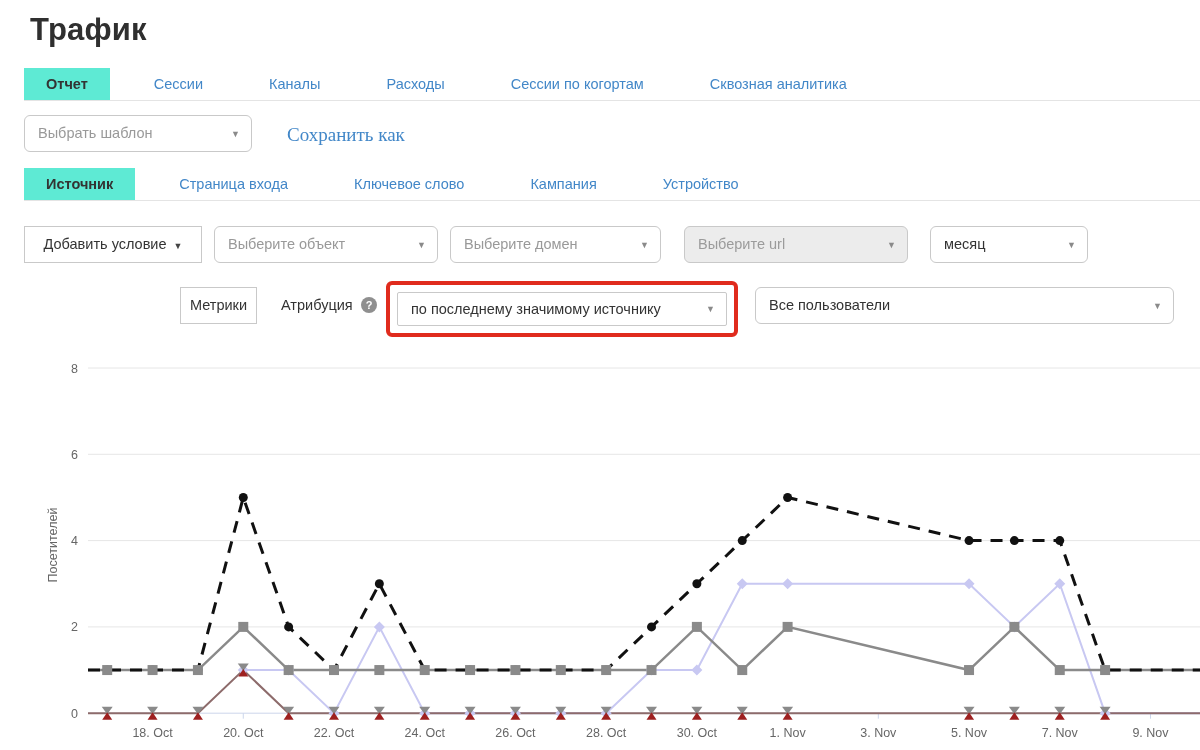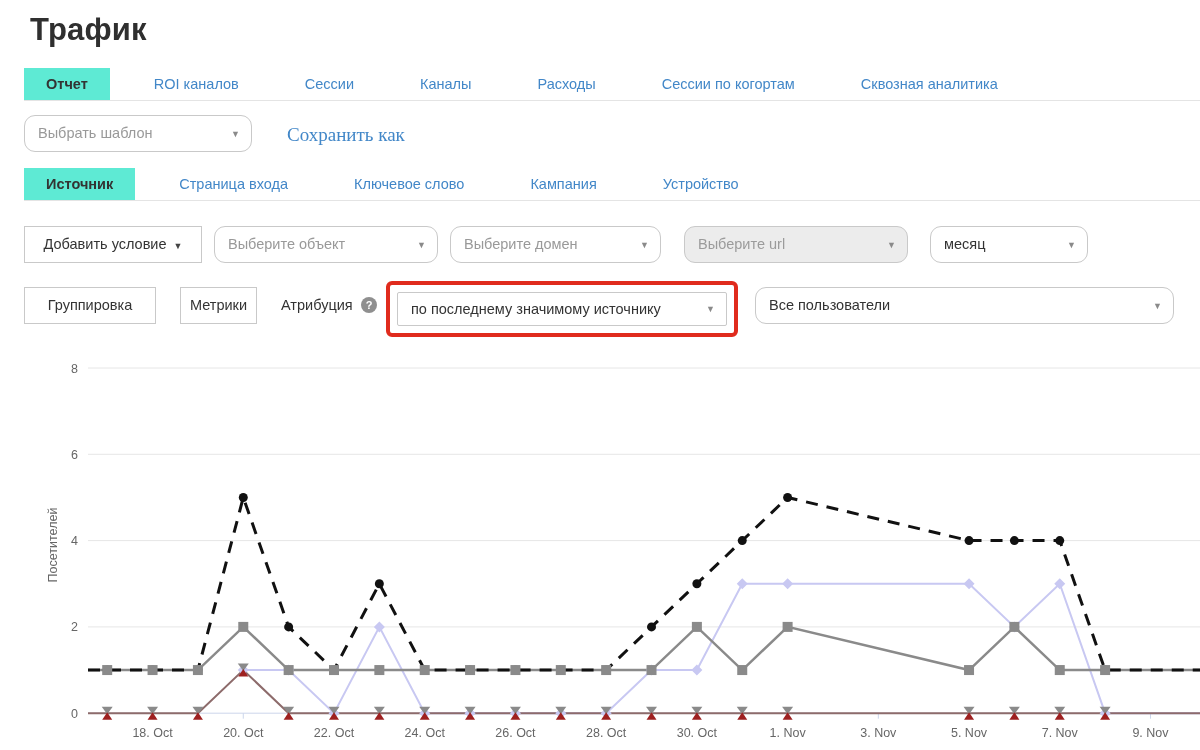--- a/index.html
+++ b/index.html
@@ -7,21 +7,21 @@
               font-family:"Liberation Sans","DejaVu Sans",sans-serif; }
   .page { position:relative; width:1200px; height:750px; background:#fff; }
 
   .page-title { position:absolute; left:30px; top:12px; font-size:31px; font-weight:600; color:#2f2f2f; letter-spacing:.2px; }
 
   .tabrow { position:absolute; left:24px; display:flex; }
   .tabrow .tab { padding:8px 22px; margin-right:22px; font-size:14.5px; color:#4287c8; cursor:pointer; white-space:nowrap; }
   .tabrow .tab.active { background:#5eead4; color:#333; font-weight:bold; }
   .rule { position:absolute; left:24px; right:0; height:1px; background:#e4e4e4; }
 
-  .ctl { position:absolute; height:37px; border:1px solid #c9c9c9; border-radius:11px; background:#fff;
+  .ctl { position:absolute; height:37px; border:1px solid #c9c9c9; border-radius:6px; background:#fff;
          font-size:14.5px; line-height:35px; color:#333; }
   .ctl .txt { padding-left:13px; display:inline-block; }
   .ctl .caret { position:absolute; right:11px; top:1px; font-size:9px; color:#8a8a8a; }
   .ctl.placeholder { color:#999; }
   .ctl.disabled { background:#ececec; color:#9b9b9b; }
   .link { position:absolute; font-size:19px; color:#4287c8; cursor:pointer;font-family:Liberation Serif, serif; }
   .btn { position:absolute; height:37px; border:1px solid #c9c9c9; border-radius:0; background:#fff;
          font-size:14.5px; line-height:35px; color:#333; text-align:center; cursor:pointer; }
   .btn .caret-dark { font-size:9px; color:#444; margin-left:7px; }
 
@@ -38,21 +38,20 @@
 </style>
 </head>
 <body>
 
 <div class="page">
 
   <h1 class="page-title">Трафик</h1>
 
   <div class="tabrow" style="top:68px;" id="main-tabs">
       <div class="tab active">Отчет</div>
-      <div class="tab">ROI каналов</div>
       <div class="tab">Сессии</div>
       <div class="tab">Каналы</div>
       <div class="tab">Расходы</div>
       <div class="tab">Сессии по когортам</div>
       <div class="tab">Сквозная аналитика</div>
     </div>
   <div class="rule" style="top:100px;"></div>
 
   <div class="ctl placeholder" style="left:24px; top:115px; width:228px;">
     <span class="txt">Выбрать шаблон</span>
@@ -82,21 +81,20 @@
   </div>
   <div class="ctl placeholder disabled" style="left:684px; top:226px; width:224px;">
     <span class="txt">Выберите url</span>
     <span class="caret">▼</span>
   </div>
   <div class="ctl" style="left:930px; top:226px; width:158px;">
     <span class="txt">месяц</span>
     <span class="caret">▼</span>
   </div>
 
-  <div class="btn" style="left:24px; top:287px; width:132px;">Группировка</div>
   <div class="btn" style="left:180px; top:287px; width:77px;">Метрики</div>
   <div class="attr-label" style="left:281px; top:287px;">Атрибуция</div>
   <div class="help-icon" style="left:361px; top:297px;">?</div>
   <div class="hl-box" style="left:386px; top:281px; width:352px;">
     <div class="ctl-in">
       <span class="txt">по последнему значимому источнику</span>
       <span class="caret">▼</span>
     </div>
   </div>
   <div class="ctl" style="left:755px; top:287px; width:419px;">

